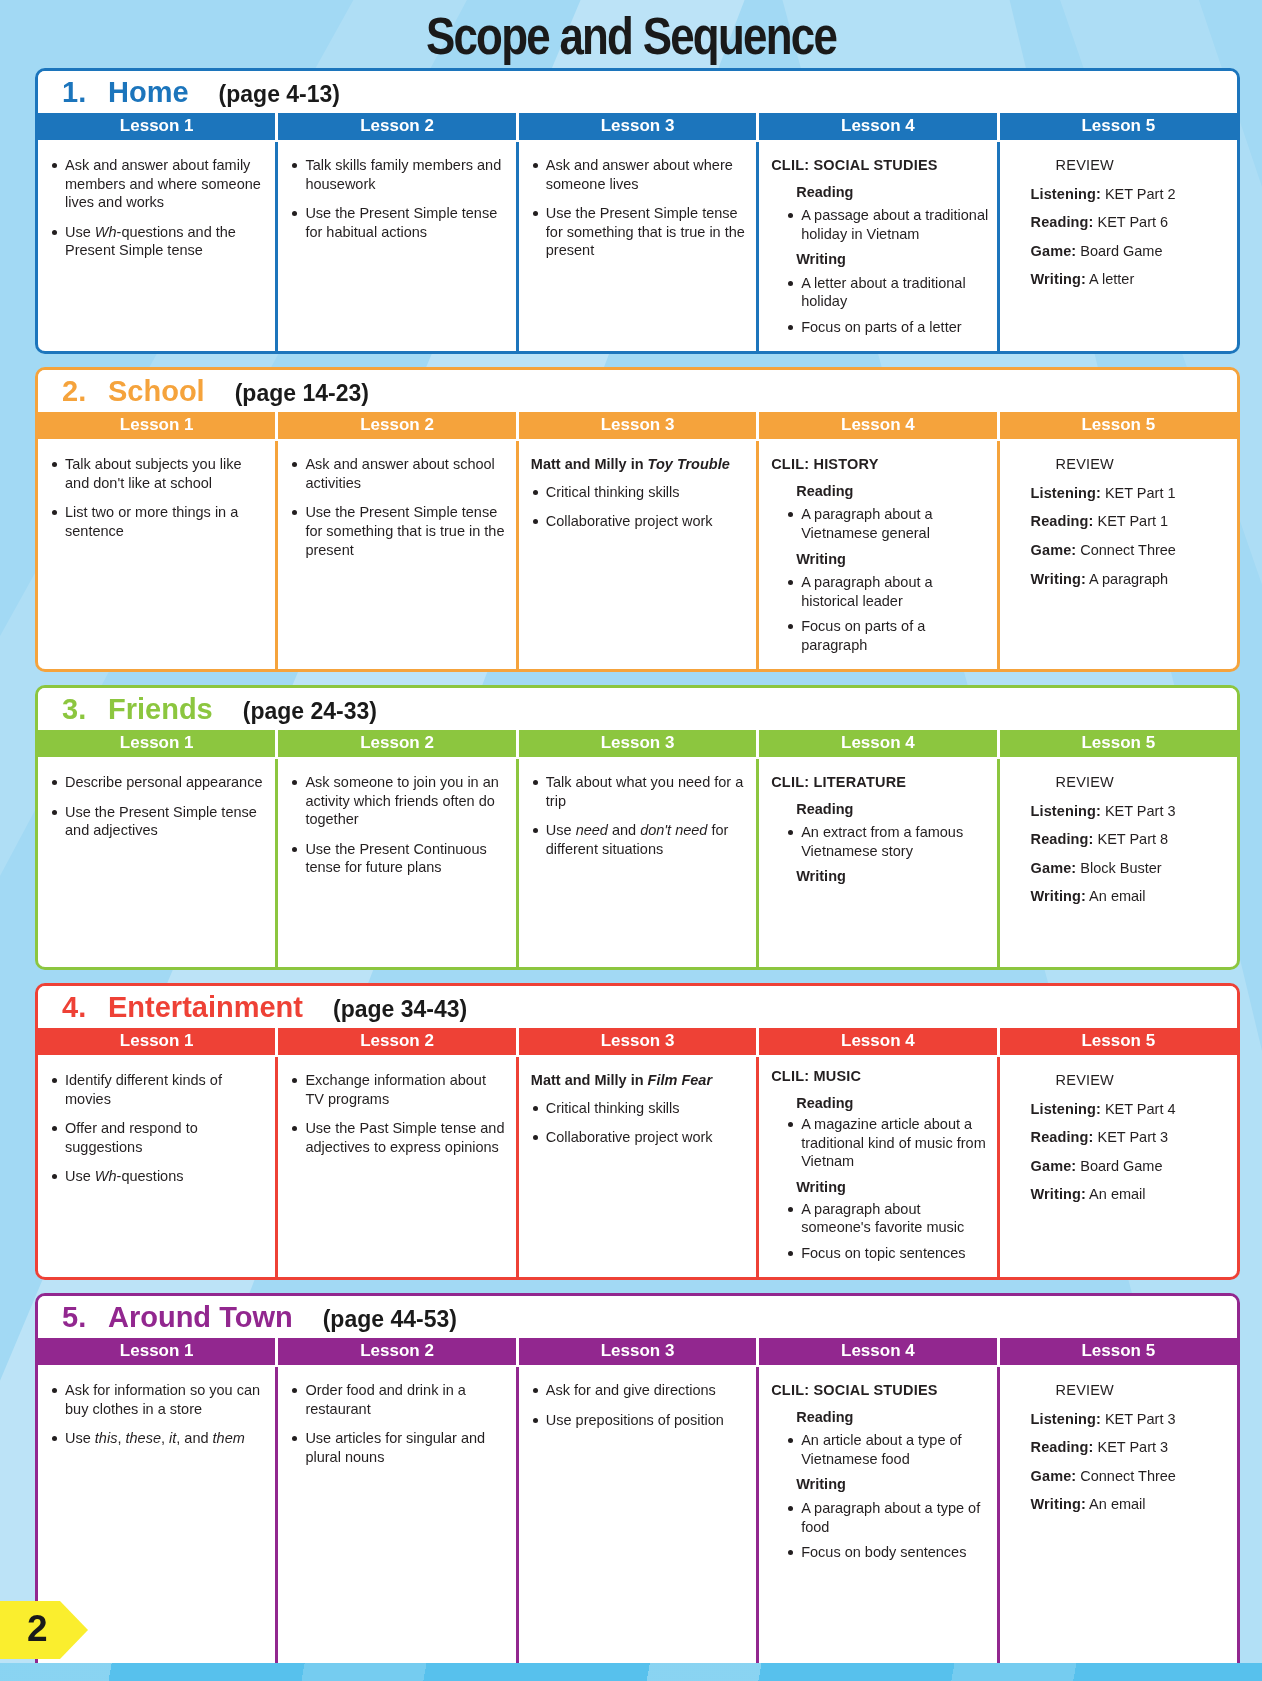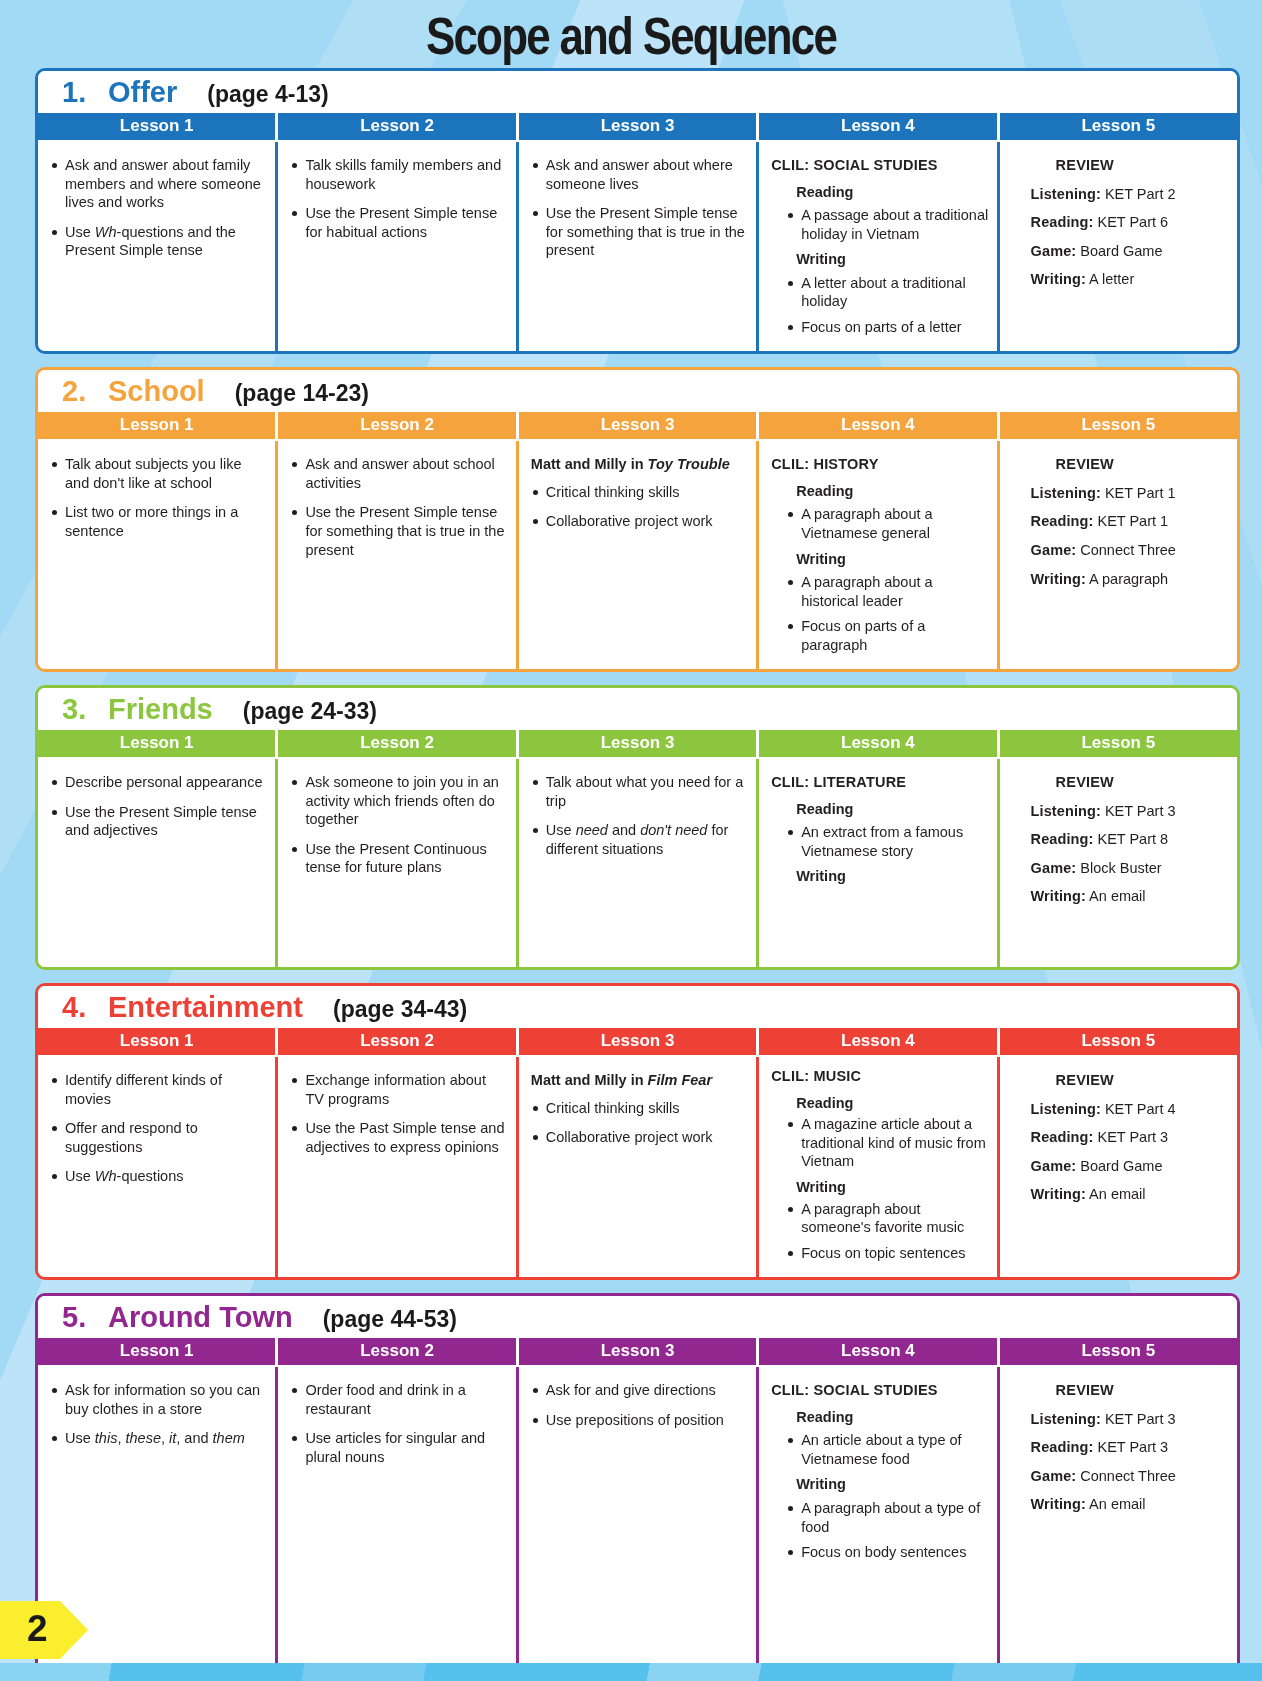--- a/index.html
+++ b/index.html
@@ -97,21 +97,21 @@
     border-radius: 50%;
     background: #231F20;
     margin: 7px 8px 0 2px;
   }
   .story-title { font-weight: bold; margin-bottom: 9px; }
   .story-title i { font-weight: bold; }
   .clil-heading { font-weight: bold; margin-bottom: 8px; letter-spacing: 0.2px; }
   .skill-label { font-weight: bold; margin: 0 0 5px 25px; }
   .clil-bullets { margin-left: 15px; }
   .clil-bullets .bullet { margin-bottom: 7px; }
-  .review-heading { font-weight: bold; letter-spacing: 0.2px; padding-left: 44px; }
+  .review-heading { font-weight: normal; letter-spacing: 0.2px; padding-left: 44px; }
   .review-row { margin: 10px 0 0 19px; }
   .review-row b { letter-spacing: 0.1px; }
 
   .page-tab {
     position: absolute;
     left: 0; top: 1601px;
     width: 88px; height: 58px;
     background: #FAEE2E;
     clip-path: polygon(0 0, 60px 0, 88px 29px, 60px 58px, 0 58px);
     z-index: 6;
@@ -148,21 +148,21 @@
 <div class="ray ray-b"></div>
 <div class="ray ray-c"></div>
 <div class="ray ray-d"></div>
 
 <h1 class="page-title">Scope and Sequence</h1>
 
 <div id="units">
     <section class="unit" style="--c: #1C75BC;">
       <div class="unit-title-row">
         <span class="unit-number">1.</span>
-        <span class="unit-name">Offer</span>
+        <span class="unit-name">Home</span>
         <span class="unit-pages">(page 4-13)</span>
       </div>
       <div class="lesson-header-row">
         <div class="lesson-header">Lesson 1</div>
         <div class="lesson-header">Lesson 2</div>
         <div class="lesson-header">Lesson 3</div>
         <div class="lesson-header">Lesson 4</div>
         <div class="lesson-header">Lesson 5</div>
       </div>
       <div class="cells">

